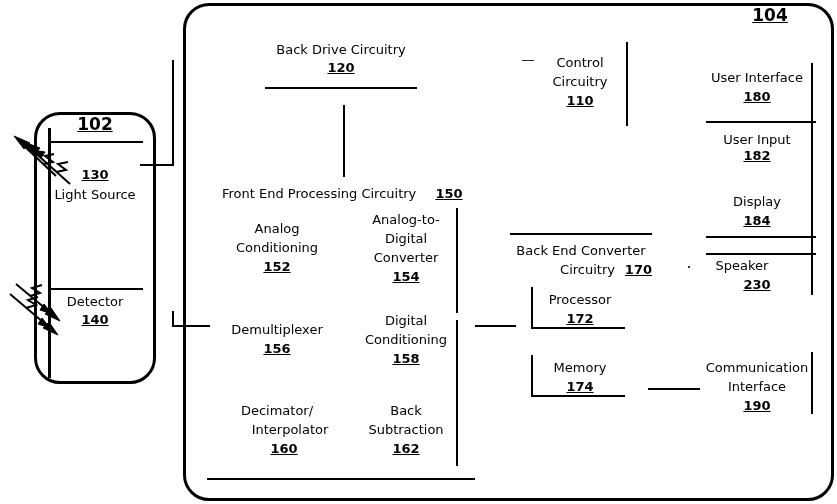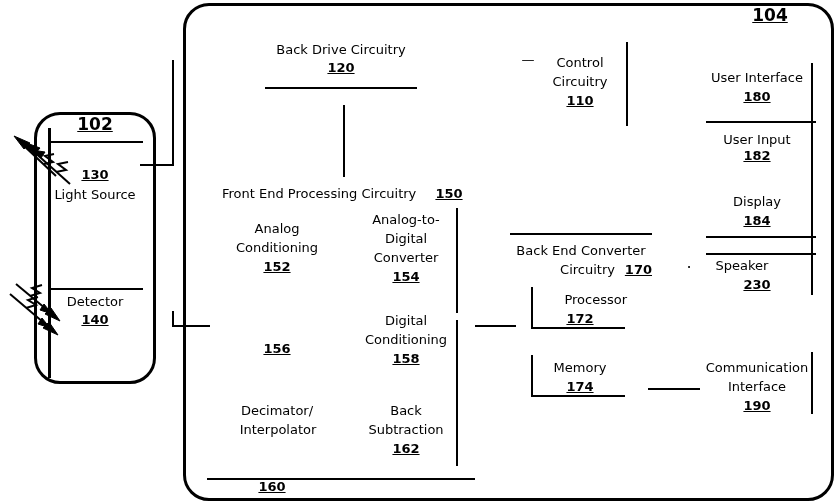--- a/index.html
+++ b/index.html
@@ -132,46 +132,47 @@
 
   <div class="lbl" style="left:216px; top:221px; width:122px;">Analog</div>
   <div class="lbl" style="left:216px; top:240px; width:122px;">Conditioning</div>
   <div class="lbl refsmall" style="left:216px; top:259px; width:122px;">152</div>
 
   <div class="lbl" style="left:348px; top:212px; width:116px;">Analog-to-</div>
   <div class="lbl" style="left:348px; top:231px; width:116px;">Digital</div>
   <div class="lbl" style="left:348px; top:250px; width:116px;">Converter</div>
   <div class="lbl refsmall" style="left:348px; top:269px; width:116px;">154</div>
 
+  <div class="lbl" style="left:210px; top:322px; width:134px;">Demultiplexer</div>
   <div class="lbl refsmall" style="left:210px; top:341px; width:134px;">156</div>
 
   <div class="lbl" style="left:348px; top:313px; width:116px;">Digital</div>
   <div class="lbl" style="left:348px; top:332px; width:116px;">Conditioning</div>
   <div class="lbl refsmall" style="left:348px; top:351px; width:116px;">158</div>
 
   <div class="lbl" style="left:213px; top:403px; width:128px;">Decimator/</div>
-  <div class="lbl" style="left:214px; top:422px; width:128px;">Interpolator</div>
-  <div class="lbl refsmall" style="left:208px; top:441px; width:128px;margin-top:38px;">160</div>
+  <div class="lbl" style="left:226px; top:422px; width:128px;">Interpolator</div>
+  <div class="lbl refsmall" style="left:220px; top:441px; width:128px;">160</div>
 
   <div class="lbl" style="left:348px; top:403px; width:116px;">Back</div>
   <div class="lbl" style="left:348px; top:422px; width:116px;">Subtraction</div>
   <div class="lbl refsmall" style="left:348px; top:441px; width:116px;">162</div>
 
   <div class="vline" style="left:456px; top:208px; width:2px; height:105px;"></div>
   <div class="vline" style="left:456px; top:320px; width:2px; height:146px;"></div>
 
   <div class="hline" style="left:207px; top:478px; width:268px;"></div>
 
   <div class="hline" style="left:510px; top:233px; width:142px;"></div>
   <div class="lbl" style="left:504px; top:243px; width:154px;">Back End Converter</div>
   <div class="lbl" style="left:495px; top:262px; width:120px; text-align:right;">Circuitry</div>
   <div class="lbl refsmall" style="left:622px; top:262px; width:30px; text-align:right;">170</div>
 
   <div class="bracket" style="left:531px; top:287px; width:94px; height:42px; border-left:2px solid #000; border-bottom:2px solid #000;"></div>
-  <div class="lbl" style="left:533px; top:292px; width:94px;text-align:right;">Processor</div>
+  <div class="lbl" style="left:533px; top:292px; width:94px;">Processor</div>
   <div class="lbl refsmall" style="left:533px; top:311px; width:94px;">172</div>
 
   <div class="bracket" style="left:531px; top:355px; width:94px; height:42px; border-left:2px solid #000; border-bottom:2px solid #000;"></div>
   <div class="lbl" style="left:533px; top:360px; width:94px;">Memory</div>
   <div class="lbl refsmall" style="left:533px; top:379px; width:94px;">174</div>
 
   <div class="hline" style="left:475px; top:325px; width:41px;"></div>
 
   <div class="hline" style="left:648px; top:388px; width:52px;"></div>
 

